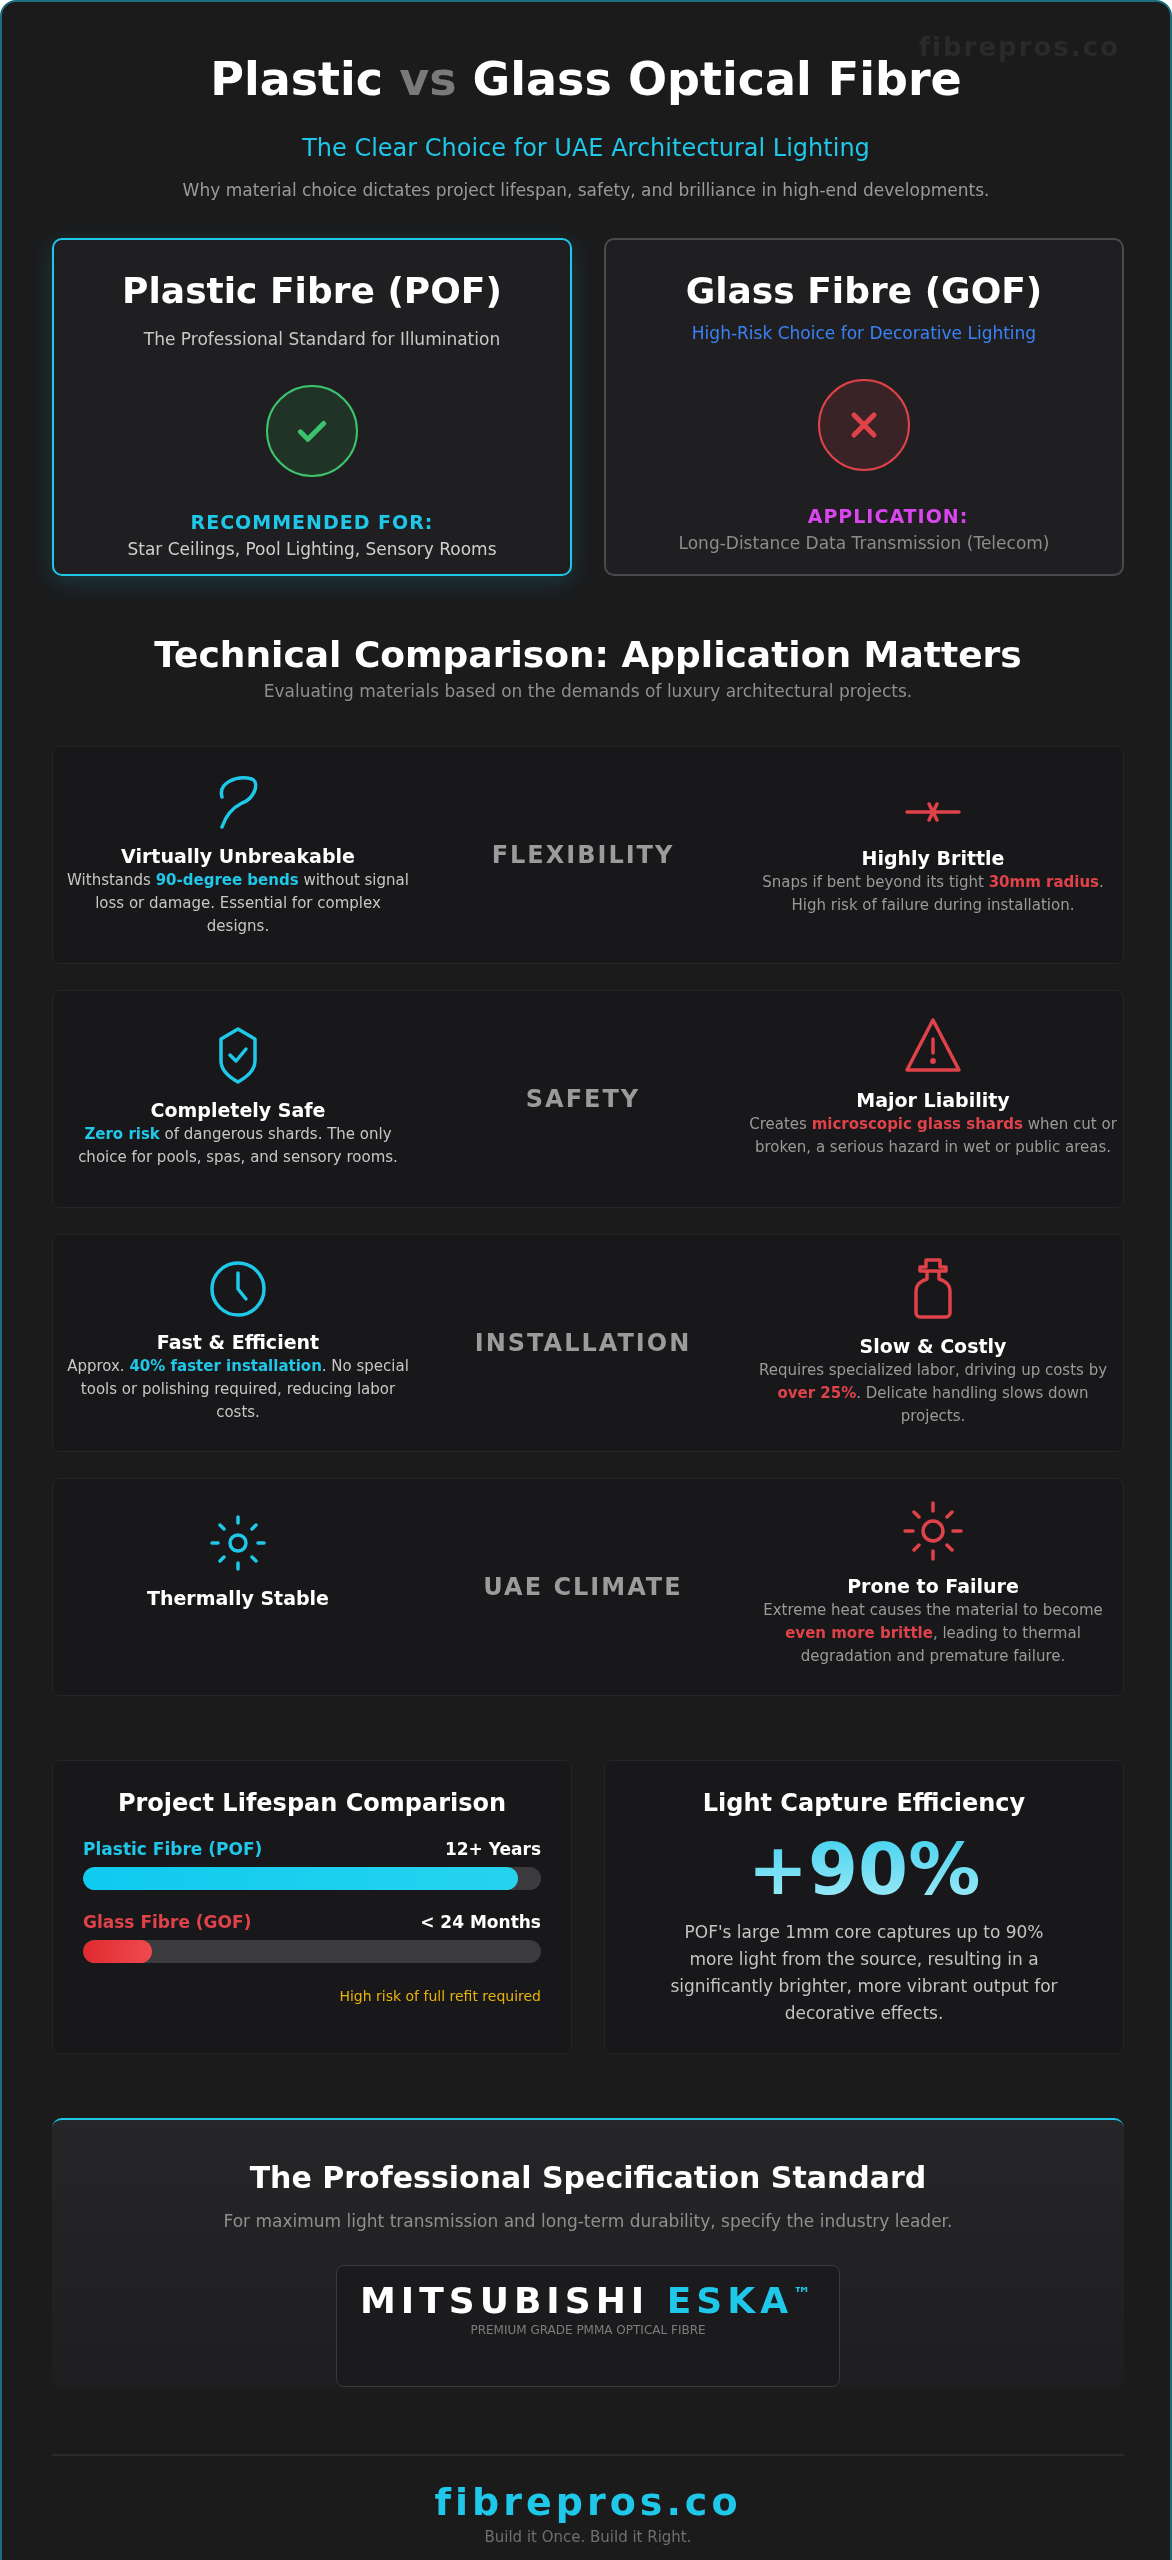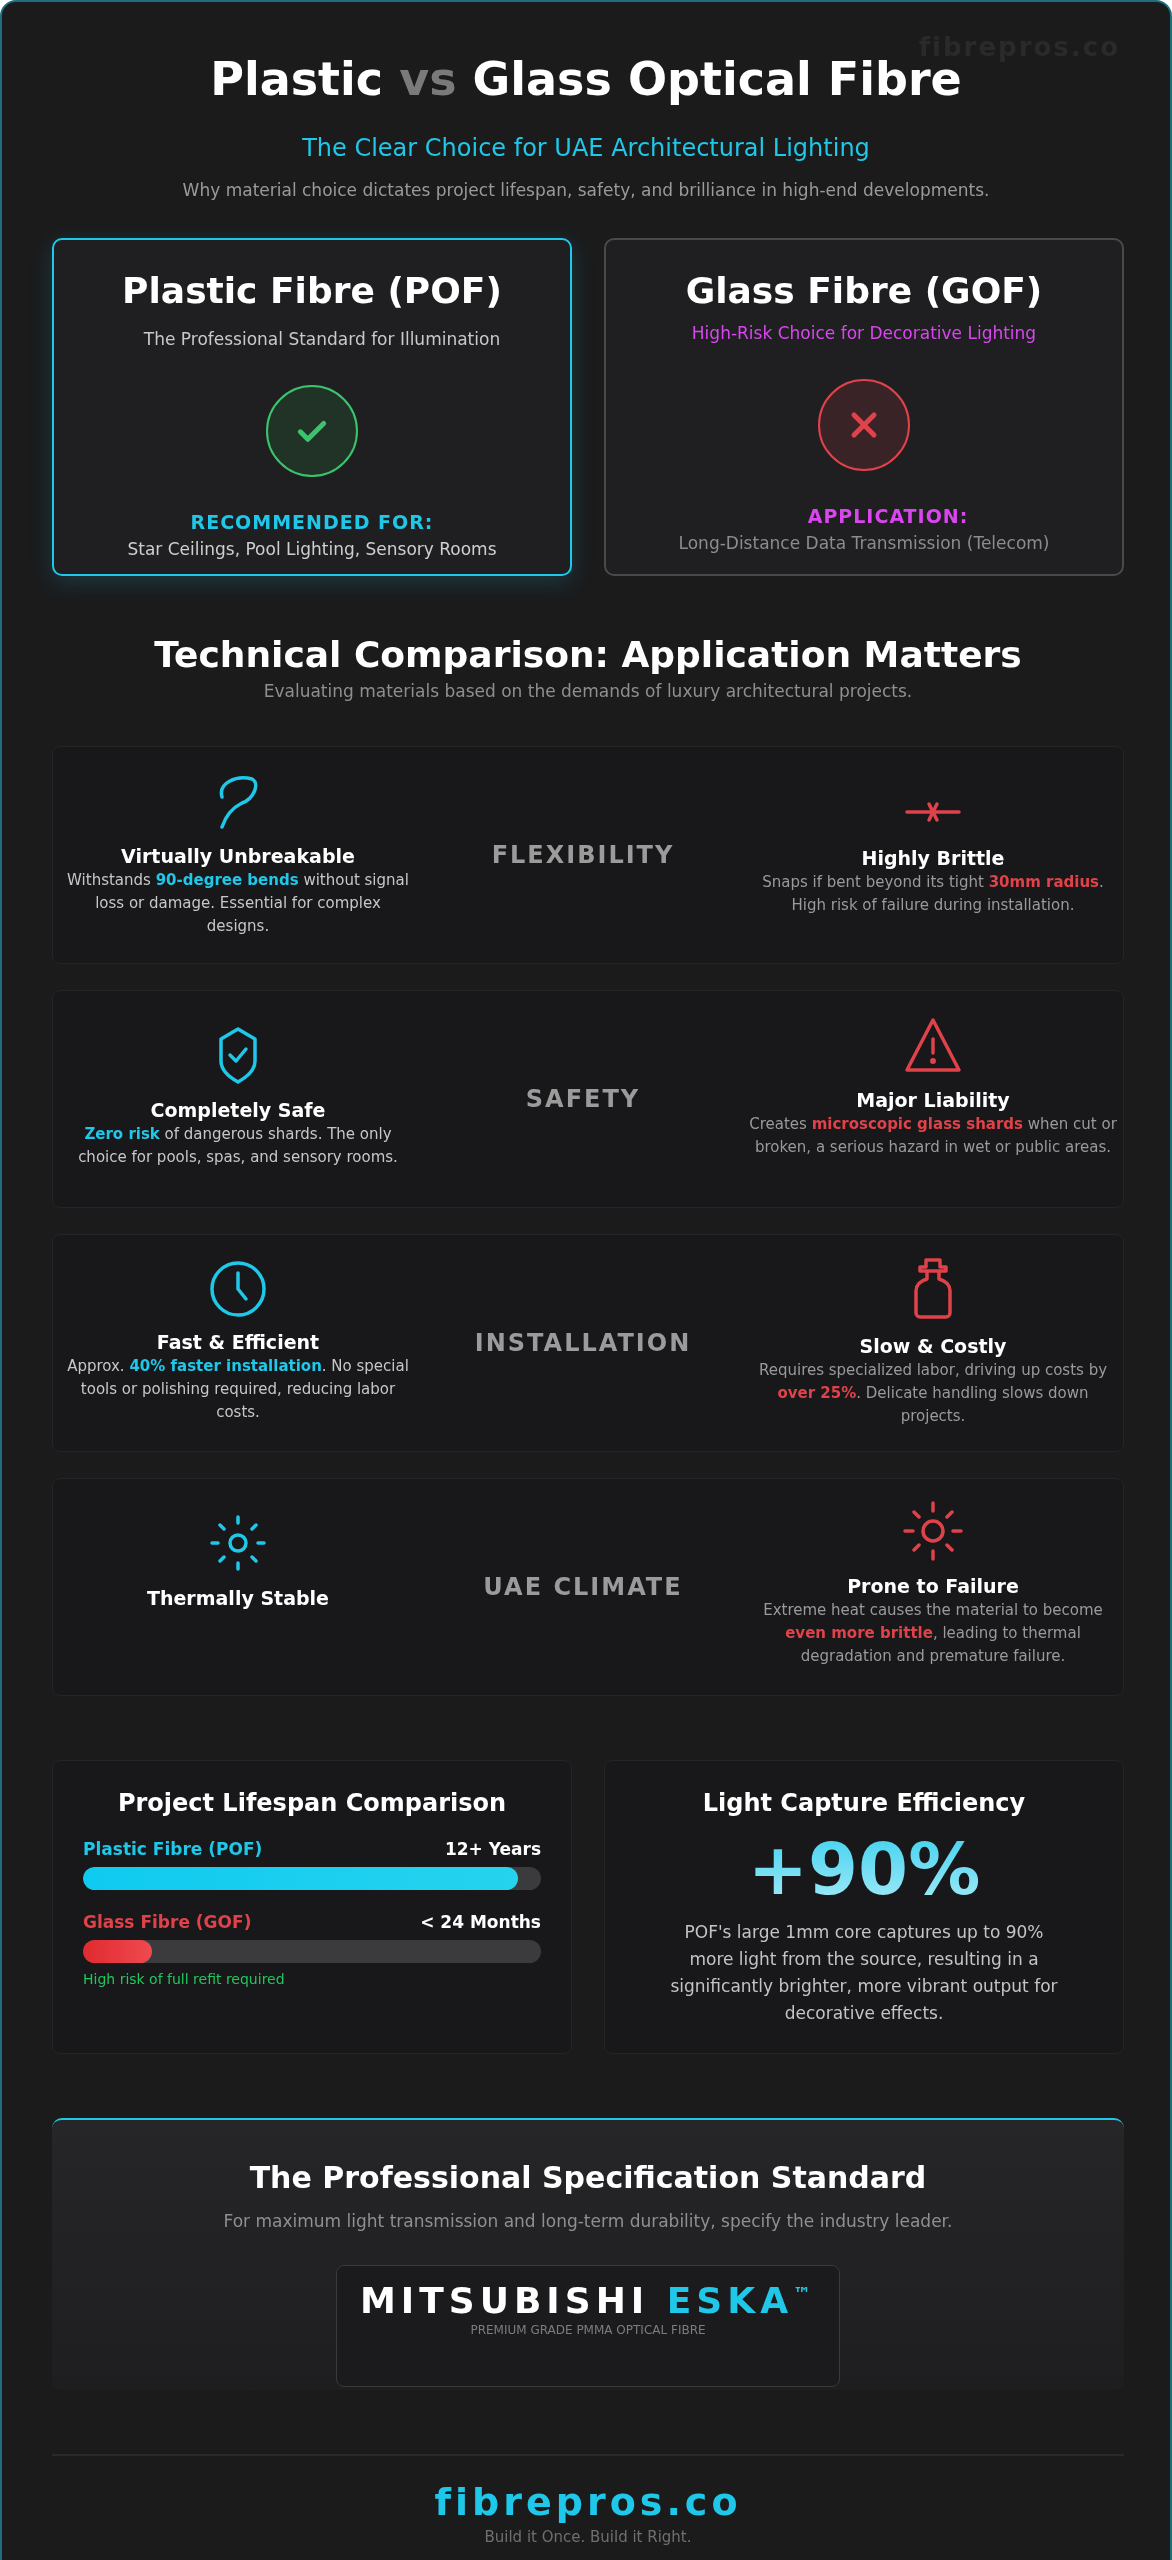--- a/index.html
+++ b/index.html
@@ -21,21 +21,21 @@
 
   .cards { position: absolute; top: 236px; left: 50px; width: 1072px; height: 338px; display: flex; gap: 32px; }
   .card {
     flex: 1; background: #1f1f21; border-radius: 10px; text-align: center; padding-top: 30px;
   }
   .card.pof { border: 2px solid #1fc7e8; box-shadow: 0 6px 22px rgba(31,199,232,0.18); }
   .card.gof { border: 2px solid #4a4a4c; }
   .card h2 { font-size: 36px; color: #fff; font-weight: bold; }
   .card .ctag { font-size: 17px; margin-top: 18px; }
   .card.pof .ctag { color: #c9c9c9; margin-left: 20px; }
-  .card.gof .ctag { color: #d946ef; margin-top: 12px; }
+  .card.gof .ctag { color: #3b82f6; margin-top: 12px; }
   .badge {
     width: 92px; height: 92px; border-radius: 50%; margin: 36px auto 0; display: flex; align-items: center; justify-content: center;
   }
   .badge.ok { border: 2px solid #3bc46d; background: #213226; }
   .badge.bad { border: 2px solid #e0424a; background: #3a2326; }
   .card .clabel { font-size: 19px; font-weight: bold; margin-top: 34px; letter-spacing: 1px; }
   .card.pof .clabel { color: #1fc7e8; }
   .card.gof .clabel { color: #d946ef; padding-left: 48px; }
   .card .cval { font-size: 17px; margin-top: 6px; }
   .card.pof .cval { color: #cfcfcf; }
@@ -61,21 +61,21 @@
   .hl-r { color: #e0424a; font-weight: bold; }
   .icon { display: block; margin: 0 auto; }
 
   .stats { position: absolute; top: 1758px; left: 50px; width: 1072px; height: 294px; display: flex; gap: 32px; }
   .stat { flex: 1; background: #18181a; border: 1px solid #252527; border-radius: 8px; text-align: center; padding-top: 28px; }
   .stat h3 { font-size: 24px; color: #fff; font-weight: bold; }
   .bar-wrap { margin: 0 30px; text-align: left; }
   .bar-head { display: flex; justify-content: space-between; font-size: 17px; font-weight: bold; margin-top: 22px; }
   .bar-track { height: 23px; background: #3b3b3d; border-radius: 12px; margin-top: 8px; overflow: hidden; }
   .bar-fill { height: 100%; border-radius: 12px; }
-  .bar-note { color: #22c55e; font-size: 14px; margin-top: 8px; }
+  .bar-note { text-align: right; color: #eab308; font-size: 14px; margin-top: 25px; }
   .big { font-size: 72px; font-weight: bold; margin-top: 10px; line-height: 84px;
     background: linear-gradient(180deg, #3bd0ee 0%, #a9ecf8 100%); -webkit-background-clip: text; background-clip: text; color: transparent; }
   .stat p.desc { font-size: 17px; color: #c4c4c4; line-height: 27px; width: 400px; margin: 8px auto 0; }
 
   .spec { position: absolute; top: 2116px; left: 50px; width: 1072px; height: 272px;
     background: linear-gradient(180deg, #262628 0%, #1e1e20 100%); border-top: 2px solid #1fc7e8; border-radius: 10px; text-align: center; padding-top: 40px; }
   .spec h2 { font-size: 30px; color: #fff; font-weight: bold; }
   .spec p { font-size: 17px; color: #8f8f8f; margin-top: 16px; }
   .brand { width: 504px; height: 122px; margin: 34px auto 0; border: 1px solid #3a3a3c; border-radius: 8px; background: #1b1b1d; padding-top: 14px; }
   .brand .name { font-size: 36px; font-weight: bold; color: #fff; letter-spacing: 5px; }

